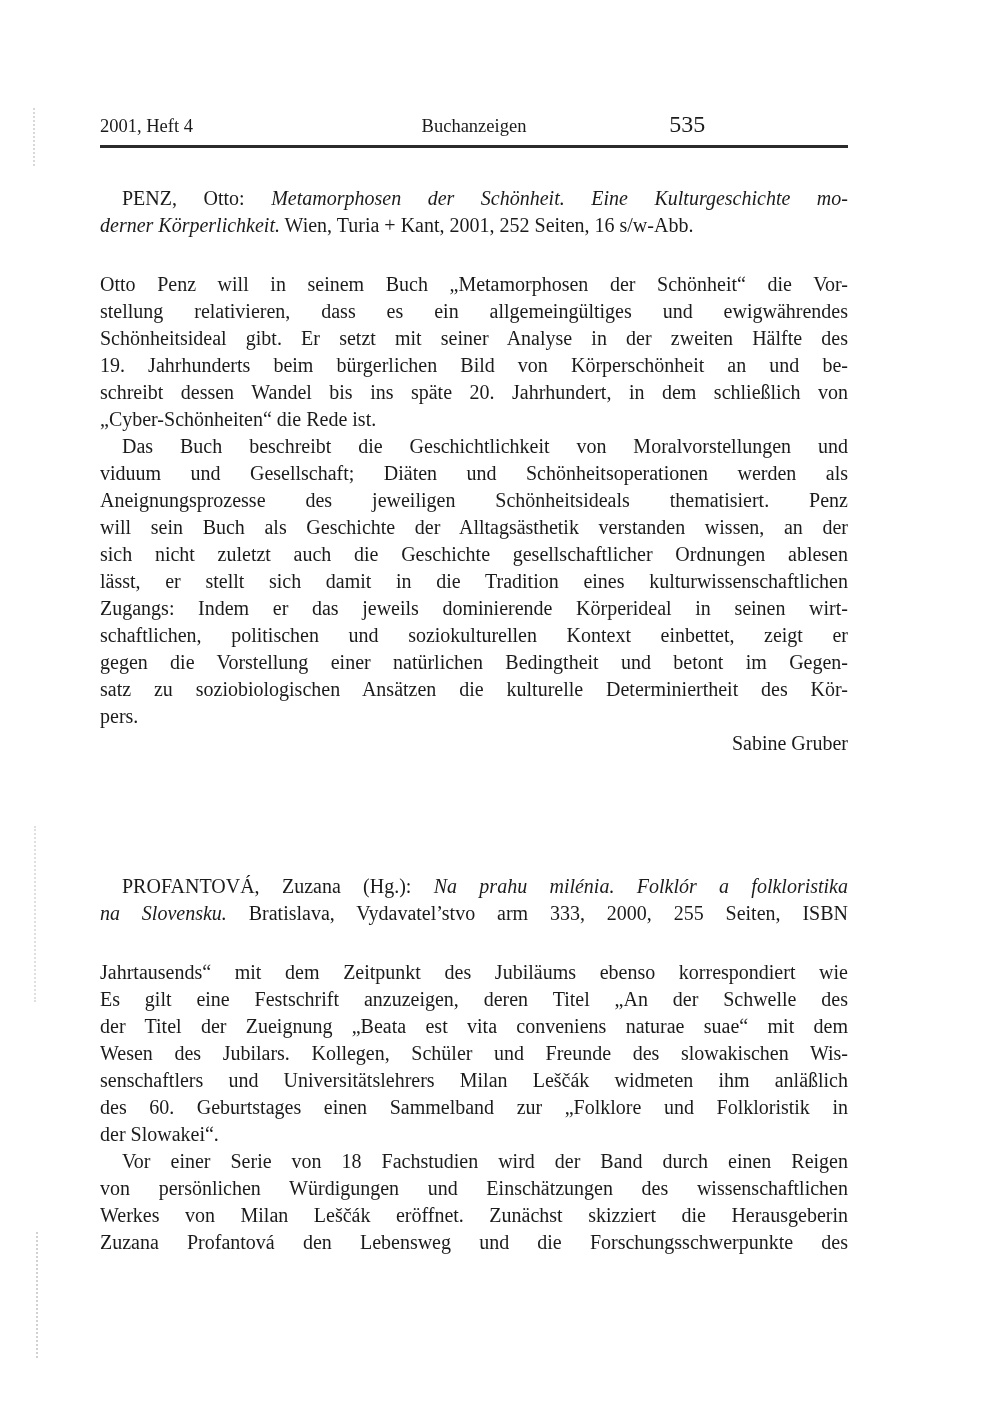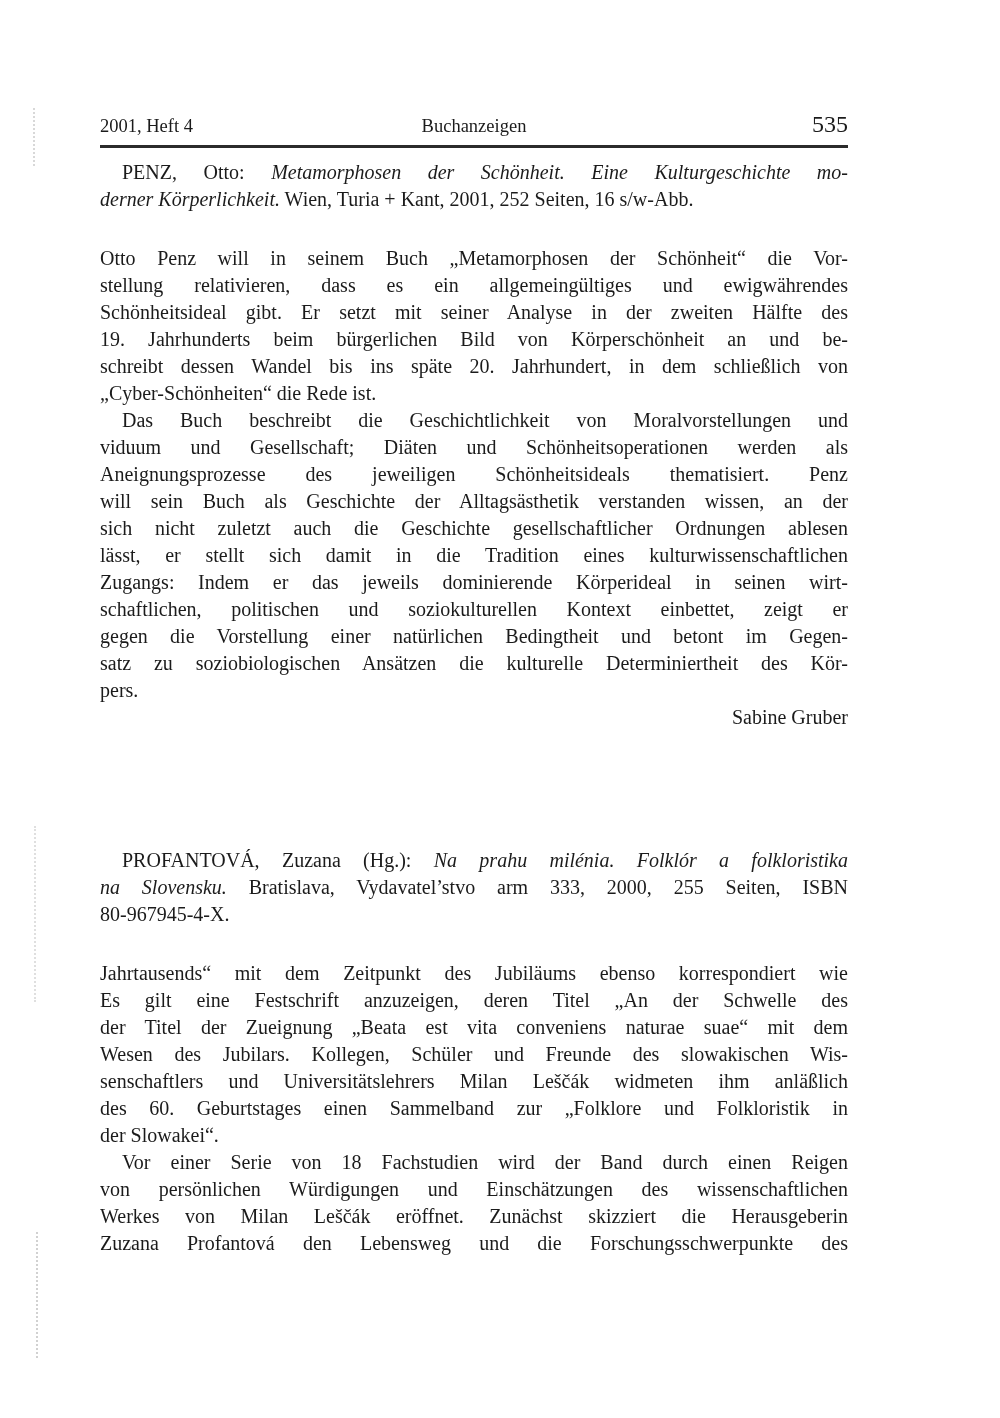--- a/index.html
+++ b/index.html
@@ -20,35 +20,35 @@
   }
   .hdr {
     display: flex;
     align-items: baseline;
     margin-top: 112px;
     font-size: 18.5px;
     line-height: 24px;
   }
   .hdr .hl { flex: 1; text-align: left; }
   .hdr .hc { flex: 0 0 auto; text-align: left; }
-  .hdr .hr { flex: 1; text-align: right; font-size: 24px; }
+  .hdr .hr { flex: 1; text-align: center; font-size: 24px; }
   .rule {
     height: 3px;
     background: #2b2b2b;
     margin-top: 7px;
   }
   .bib, .para, .sig {
     font-size: 20px;
     line-height: 27px;
   }
   .line { text-align: justify; text-align-last: justify; }
   .line.last { text-align-last: left; }
   .ind { text-indent: 22px; }
   .it { font-style: italic; }
-  .bib1 { margin-top: 11px; }
+  .bib1 { margin-top: 37px; }
   .p-first { margin-top: 32px; }
   .sig { text-align: right; }
   .bib2 { margin-top: 116px; }
   .artifact {
     position: absolute;
     width: 0;
     border-left: 2px dotted #d2d2d2;
     opacity: 0.85;
   }
   .a1 { left: 33px; top: 108px; height: 58px; }
@@ -102,21 +102,20 @@
         <div class="line last">pers.</div>
       </div>
 
       <div class="sig">Sabine Gruber</div>
     </section>
 
     <section>
       <div class="bib bib2">
         <div class="line ind"><span>PROFANTOVÁ, Zuzana (Hg.): </span><span class="it">Na prahu milénia. Folklór a folkloristika</span></div>
         <div class="line"><span class="it">na Slovensku.</span><span> Bratislava, Vydavatel’stvo arm 333, 2000, 255 Seiten, ISBN</span></div>
-        <div class="line last">80-967945-4-X.</div>
       </div>
 
       <div class="para p-first">
         <div class="line">Jahrtausends“ mit dem Zeitpunkt des Jubiläums ebenso korrespondiert wie</div>
         <div class="line">Es gilt eine Festschrift anzuzeigen, deren Titel „An der Schwelle des</div>
         <div class="line">der Titel der Zueignung „Beata est vita conveniens naturae suae“ mit dem</div>
         <div class="line">Wesen des Jubilars. Kollegen, Schüler und Freunde des slowakischen Wis-</div>
         <div class="line">senschaftlers und Universitätslehrers Milan Leščák widmeten ihm anläßlich</div>
         <div class="line">des 60. Geburtstages einen Sammelband zur „Folklore und Folkloristik in</div>
         <div class="line last">der Slowakei“.</div>

